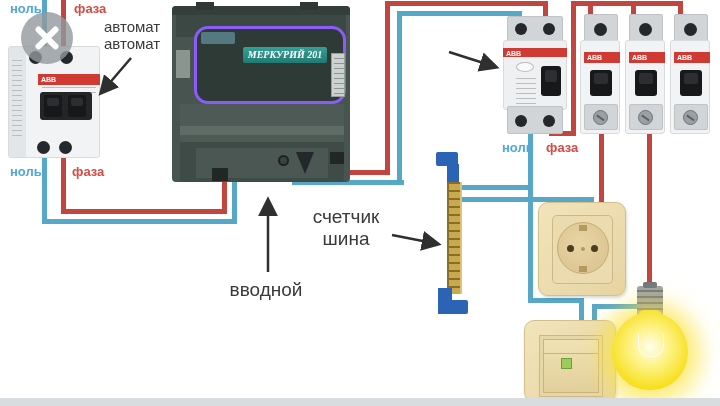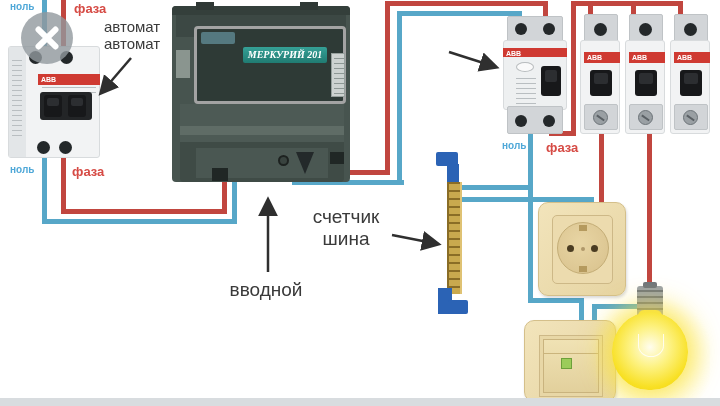--- a/index.html
+++ b/index.html
@@ -5,21 +5,21 @@
   html,body{margin:0;padding:0;background:#fff;}
   #stage{position:relative;width:720px;height:406px;background:#ffffff;overflow:hidden;
          font-family:"Liberation Sans", sans-serif;}
   .abs{position:absolute;}
   
   .w{position:absolute;z-index:1;}
   .wr{background:#c1463f;}
   .wb{background:#57a7c8;}
   
   .lbl{position:absolute;z-index:3;font-family:"Liberation Sans",sans-serif;}
-  .lblue{color:#4fa8d8;font-size:10px;font-weight:bold;}
+  .lblue{color:#4fa8d8;font-size:13px;font-weight:bold;}
   .lred{color:#d64b45;font-size:13px;font-weight:bold;}
   .ldark{color:#3a3a3a;}
   .big{font-size:27px;color:#2e2e2e;}
   .mid{font-size:19px;line-height:1.18;text-align:center;}
   .small2{font-size:15px;line-height:1.15;}
   
   .dev{position:absolute;z-index:2;}
   .stripe{position:absolute;background:#cf3a32;color:#fff;font-size:7px;font-weight:bold;
           line-height:1;padding-top:2px;padding-left:3px;box-sizing:border-box;}
   .screw{position:absolute;border-radius:50%;background:#24282a;}
@@ -105,21 +105,21 @@
     <div class="screw" style="left:51px;top:95px;width:13px;height:13px;"></div>
   </div>
 
   <div class="meter-body">
     <div class="abs" style="left:0;top:0;width:178px;height:9px;background:#343f3b;border-radius:4px 4px 0 0;"></div>
     <div class="abs" style="left:24px;top:-4px;width:18px;height:8px;background:#2f3835;"></div>
     <div class="abs" style="left:128px;top:-4px;width:18px;height:8px;background:#2f3835;"></div>
     <div class="abs" style="left:4px;top:9px;width:170px;height:22px;background:#3c4844;"></div>
     <div class="abs" style="left:4px;top:44px;width:14px;height:28px;background:#8a958f;"></div>
 
-    <div class="abs" style="left:22px;top:20px;width:152px;height:78px;background:#2e3a36;border:3px solid #a3a3a3;border-radius:4px;box-sizing:border-box;">
+    <div class="abs" style="left:22px;top:20px;width:152px;height:78px;background:#2e3a36;border:3px solid #8b5cf6;border-radius:14px;box-sizing:border-box;">
       <div class="abs" style="left:4px;top:3px;width:34px;height:12px;background:#6fa3b3;opacity:.6;border-radius:2px;"></div>
       <div class="abs" style="left:46px;top:18px;width:84px;height:16px;background:linear-gradient(#35a096,#207b72);border-radius:2px;
                   color:#fff;font-family:'Liberation Serif',serif;font-style:italic;font-weight:bold;font-size:10px;line-height:16px;text-align:center;">МЕРКУРИЙ 201</div>
       <div class="abs" style="left:134px;top:24px;width:14px;height:44px;background:#cdd2d0;border:1px solid #97a09d;box-sizing:border-box;
             background-image:repeating-linear-gradient(180deg,#8d9794 0 1px,transparent 1px 5px);background-position:2px 4px;background-size:10px 36px;background-repeat:no-repeat;"></div>
     </div>
     <div class="abs" style="left:8px;top:98px;width:164px;height:38px;background:#4d5a55;"></div>
     <div class="abs" style="left:8px;top:120px;width:164px;height:9px;background:#5f6c66;"></div>
     <div class="abs" style="left:8px;top:136px;width:164px;height:40px;background:#3f4b46;border-radius:0 0 4px 4px;"></div>
     <div class="abs" style="left:24px;top:142px;width:132px;height:30px;background:#4a5752;"></div>

